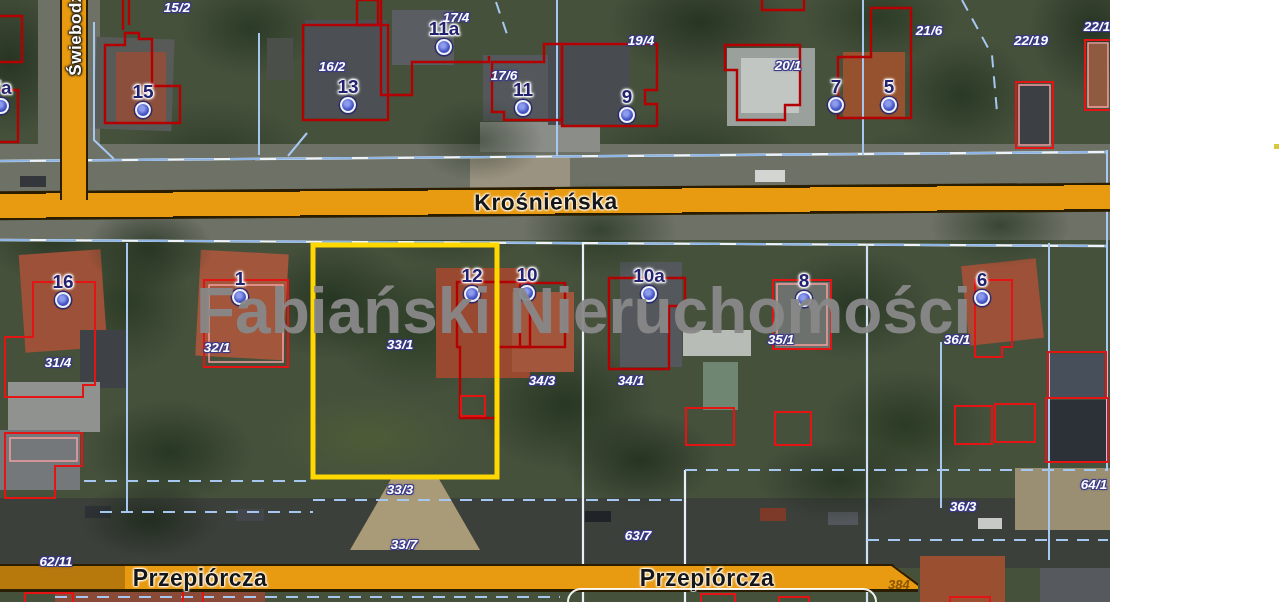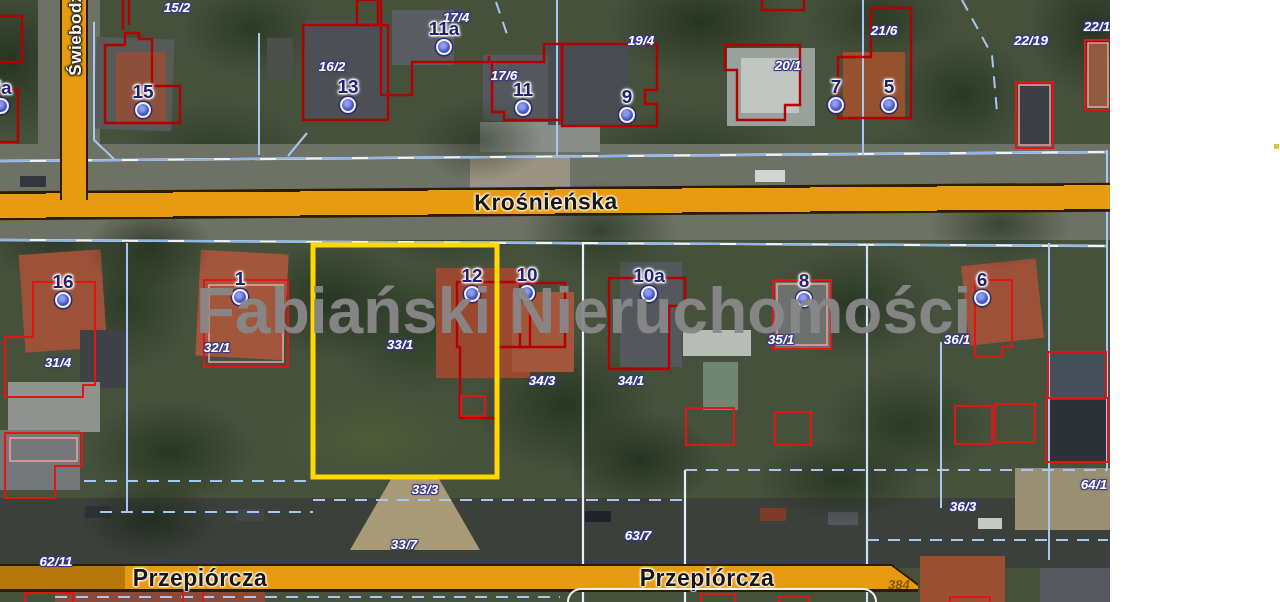--- a/index.html
+++ b/index.html
@@ -241,31 +241,31 @@
     <div class="corner-num">384</div>
 
     <div>
 
     <div class="plabel" style="left: 177px; top: 7px;">15/2</div>
         <div class="plabel" style="left: 456px; top: 17px;">17/4</div>
         <div class="plabel" style="left: 332px; top: 66px;">16/2</div>
         <div class="plabel" style="left: 504px; top: 75px;">17/6</div>
         <div class="plabel" style="left: 641px; top: 40px;">19/4</div>
         <div class="plabel" style="left: 788px; top: 65px;">20/1</div>
-        <div class="plabel" style="left: 884px; top: 30px;">21/6</div>
+        <div class="plabel" style="left: 929px; top: 30px;">21/6</div>
         <div class="plabel" style="left: 1031px; top: 40px;">22/19</div>
         <div class="plabel" style="left: 1097px; top: 26px;">22/1</div>
         <div class="plabel" style="left: 58px; top: 362px;">31/4</div>
         <div class="plabel" style="left: 217px; top: 347px;">32/1</div>
         <div class="plabel" style="left: 400px; top: 344px;">33/1</div>
         <div class="plabel" style="left: 542px; top: 380px;">34/3</div>
         <div class="plabel" style="left: 631px; top: 380px;">34/1</div>
         <div class="plabel" style="left: 781px; top: 339px;">35/1</div>
         <div class="plabel" style="left: 957px; top: 339px;">36/1</div>
-        <div class="plabel" style="left: 400px; top: 489px; margin-left: 25px;">33/3</div>
+        <div class="plabel" style="left: 400px; top: 489px;">33/3</div>
         <div class="plabel" style="left: 404px; top: 544px;">33/7</div>
         <div class="plabel" style="left: 638px; top: 535px;">63/7</div>
         <div class="plabel" style="left: 963px; top: 506px;">36/3</div>
         <div class="plabel" style="left: 1094px; top: 484px;">64/1</div>
         <div class="plabel" style="left: 56px; top: 561px;">62/11</div>
       </div>
 
     <div>
 
     <div class="marker" style="left: 1px; top: 106px;">

